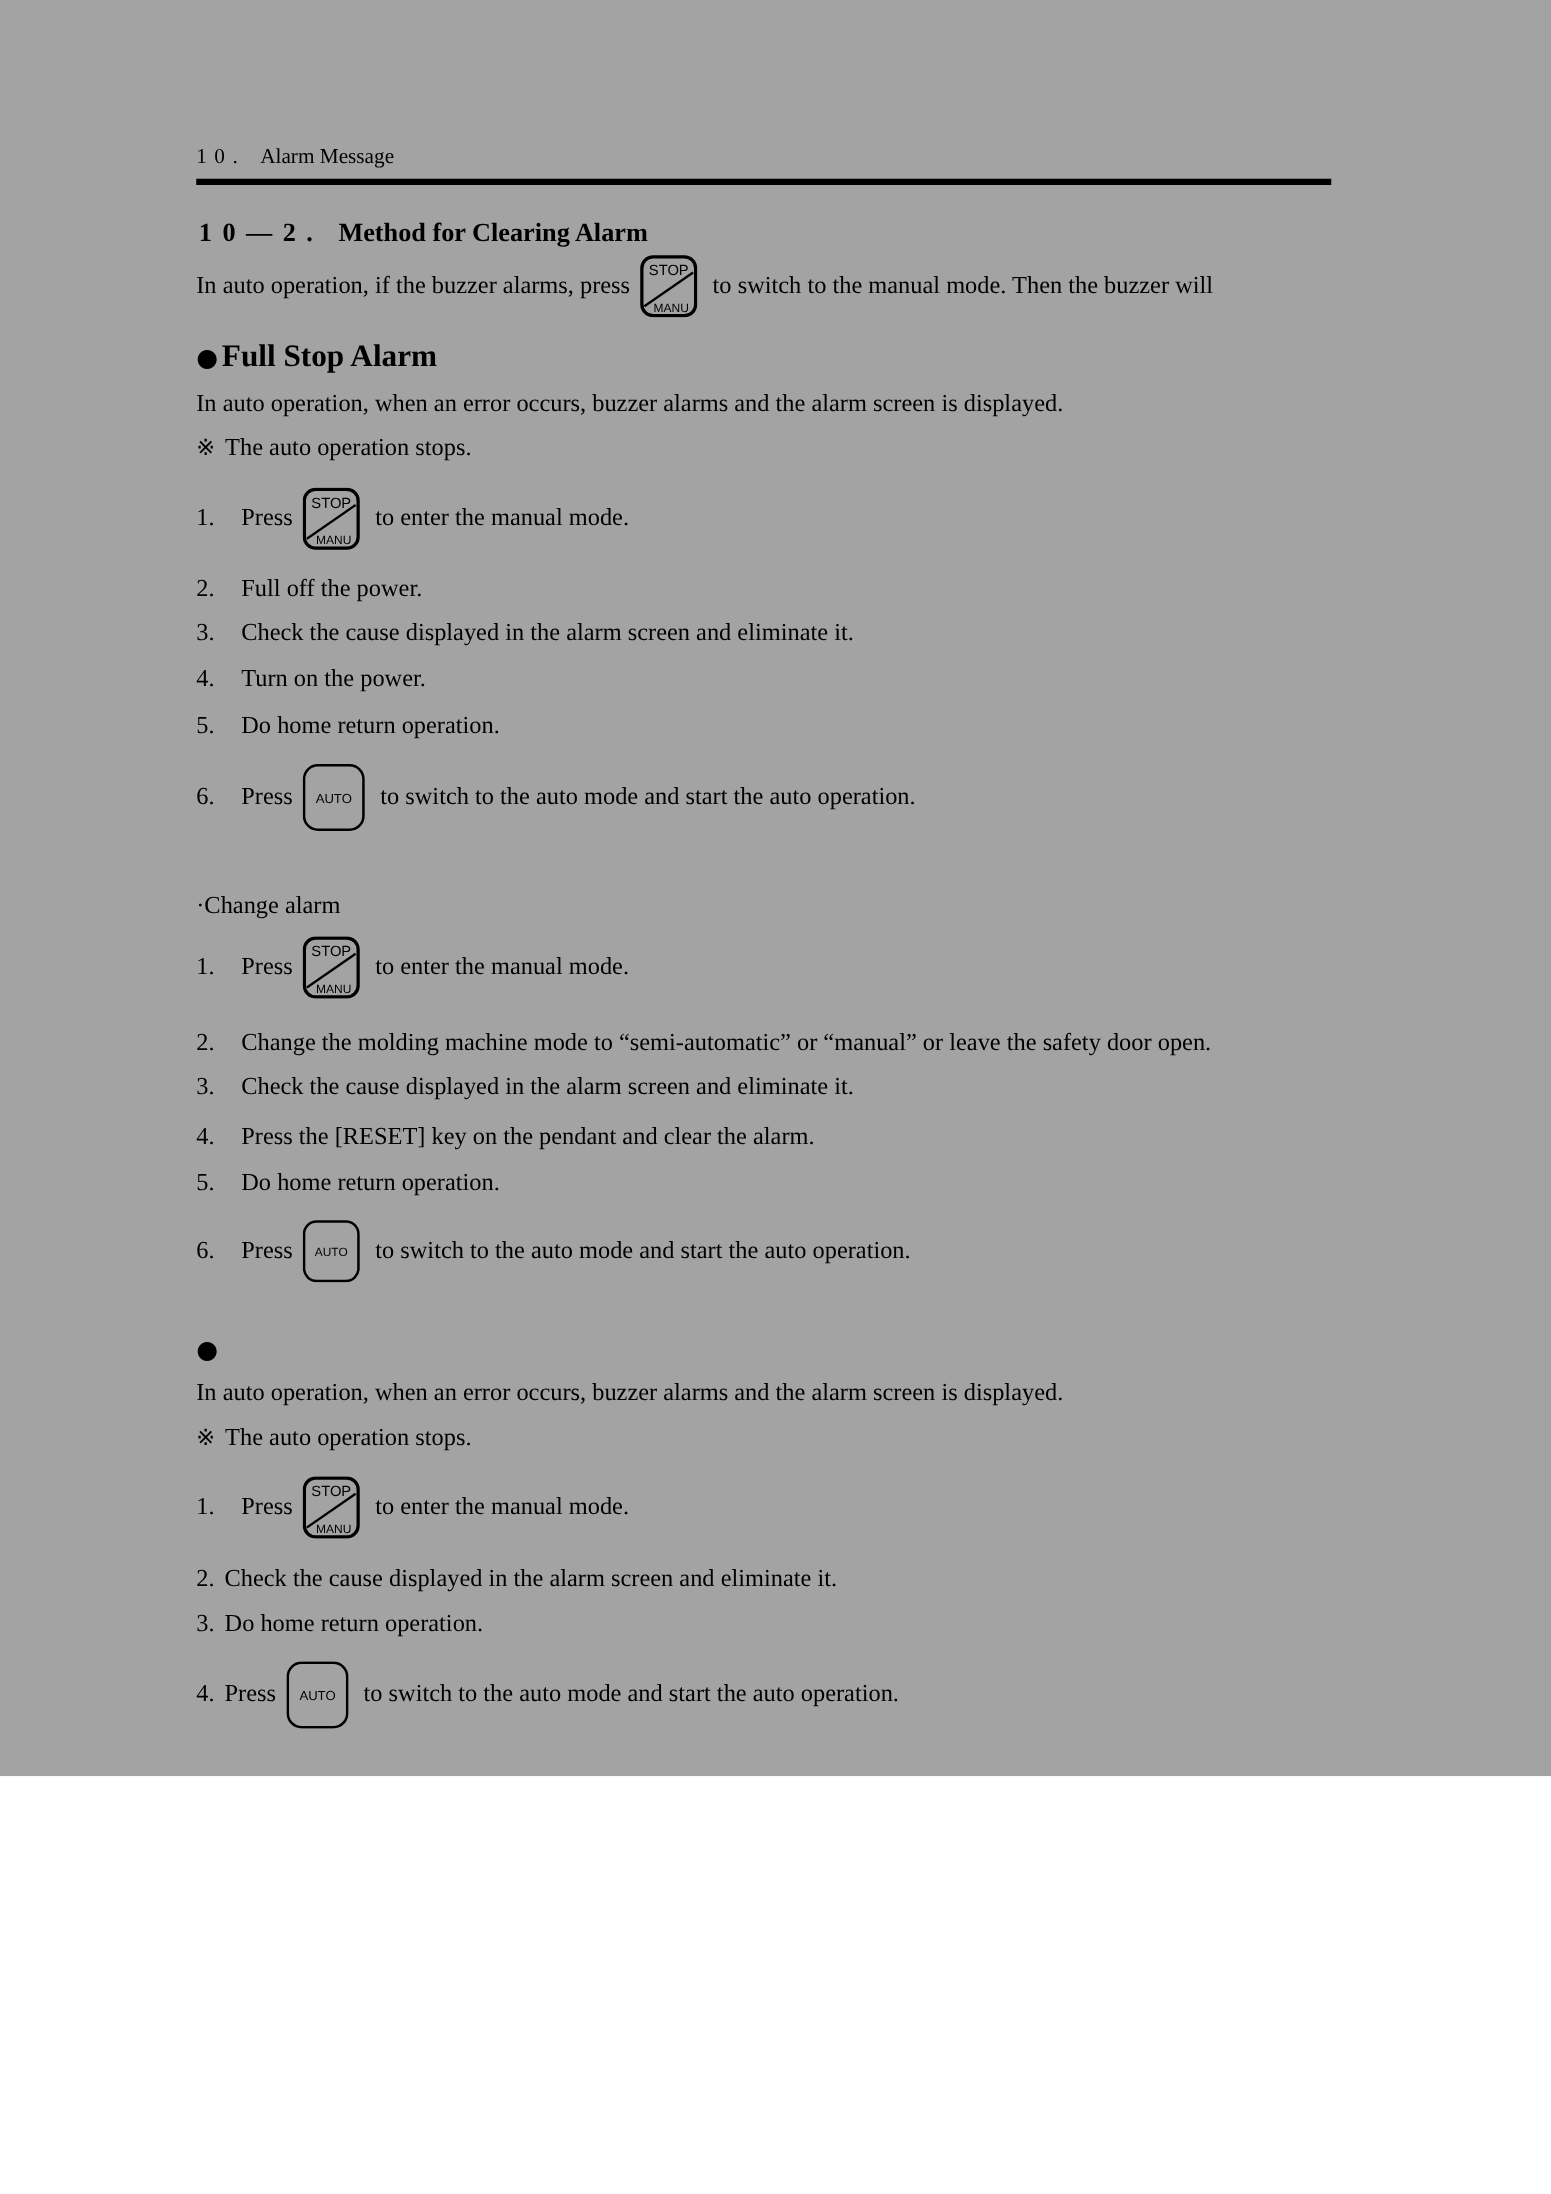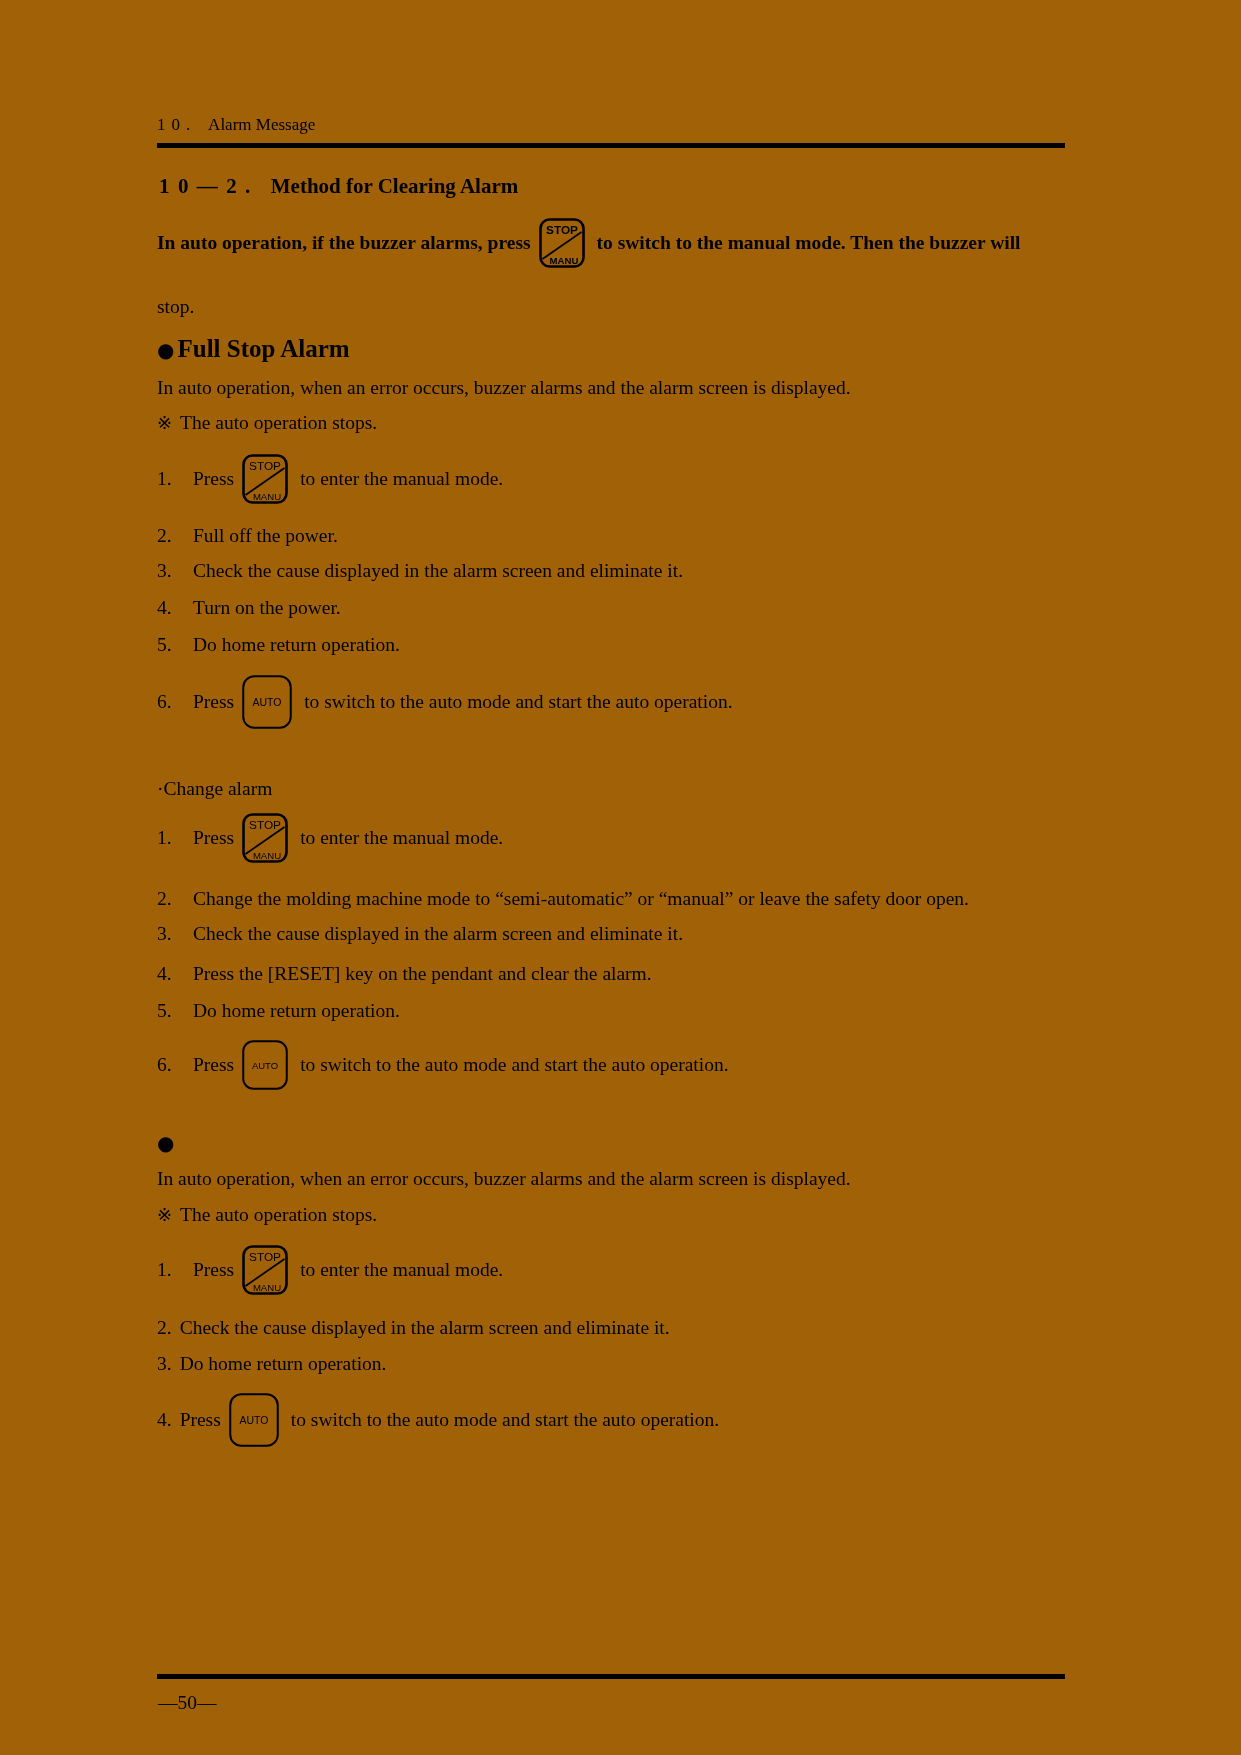--- a/index.html
+++ b/index.html
@@ -1,28 +1,28 @@
 <!DOCTYPE html>
 <html><head>
 <meta charset="utf-8">
 <style>
   html,body{margin:0;padding:0;background:#ffffff;}
   .page{
-    position:relative;width:1241px;height:1755px;background:#a16207;
+    position:relative;width:1241px;height:1421px;background:#a3a3a3;
     font-family:"Liberation Serif", serif;color:#000;overflow:hidden;
   }
   .content{position:absolute;left:157px;top:0;width:908px;}
   .doc-header{margin-top:116px;font-size:17px;line-height:18px;}
   .doc-header .hnum{letter-spacing:.35em;margin-right:12px;}
   .rule{height:5px;background:#000;margin-top:9px;}
   .title{margin:21px 0 0 2px;font-size:21px;line-height:34px;font-weight:bold;}
   .title .tnum{letter-spacing:.4em;margin-right:12px;}
   .para{font-size:19.5px;line-height:22px;}
   .row{display:flex;align-items:center;font-size:19.5px;}
-  .introrow{height:52px;margin-top:14px;font-weight:bold;}
+  .introrow{height:52px;}
   .seg-pre{margin-right:8px;}
   .seg-post{margin-left:12px;}
   .sec{display:flex;align-items:baseline;font-size:25px;line-height:28px;font-weight:bold;margin:0;}
   .bullet{font-family:"DejaVu Sans", sans-serif;font-size:20px;margin-right:3px;font-weight:normal;}
   .note{display:flex;align-items:baseline;}
   .marker{font-family:"DejaVu Sans", sans-serif;font-size:18px;margin-right:8px;}
   .sublabel{font-size:19.5px;line-height:20px;}
   .li{display:flex;align-items:baseline;font-size:19.5px;line-height:20px;}
   .li .num{display:inline-block;width:36px;flex-shrink:0;}
   .li.compact .num{width:auto;margin-right:8px;}
@@ -49,21 +49,20 @@
     <div class="row introrow">
       <span class="seg-pre">In auto operation, if the buzzer alarms, press</span>
       <svg class="key" width="46" height="50" viewBox="0 0 46 50">
         <rect x="1.5" y="1.5" width="43" height="47" rx="9" fill="none" stroke="#000" stroke-width="2.6"></rect>
         <line x1="3.5" y1="41" x2="42.5" y2="14" stroke="#000" stroke-width="1.8"></line>
         <text x="23" y="16" text-anchor="middle" font-family="Liberation Sans, sans-serif" font-size="11.8">STOP</text>
         <text x="25" y="45.5" text-anchor="middle" font-family="Liberation Sans, sans-serif" font-size="9.6">MANU</text>
       </svg>
       <span class="seg-post">to switch to the manual mode. Then the buzzer will</span>
     </div>
-    <div class="para" style="margin-top:27px">stop.</div>
 
     <h2 class="sec" style="margin-top:17px">
       <span class="bullet">●</span>
         <span>Full Stop Alarm</span>
     </h2>
     <div class="para" style="margin-top:13px">In auto operation, when an error occurs, buzzer alarms and the alarm screen is displayed.</div>
     <div class="para note" style="margin-top:13px">
       <span class="marker">※</span>
         <span>The auto operation stops.</span>
     </div>

